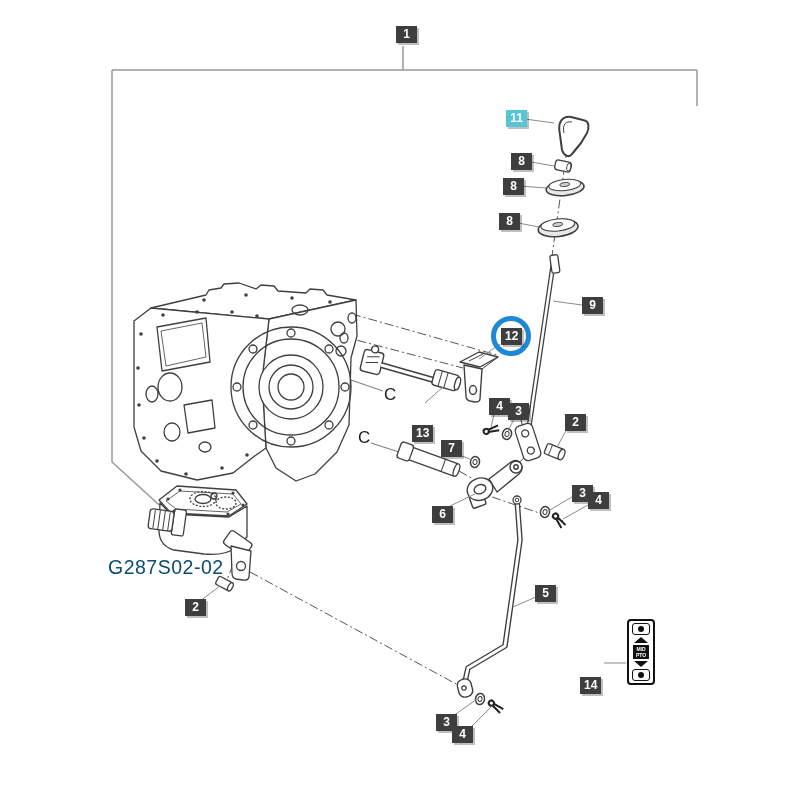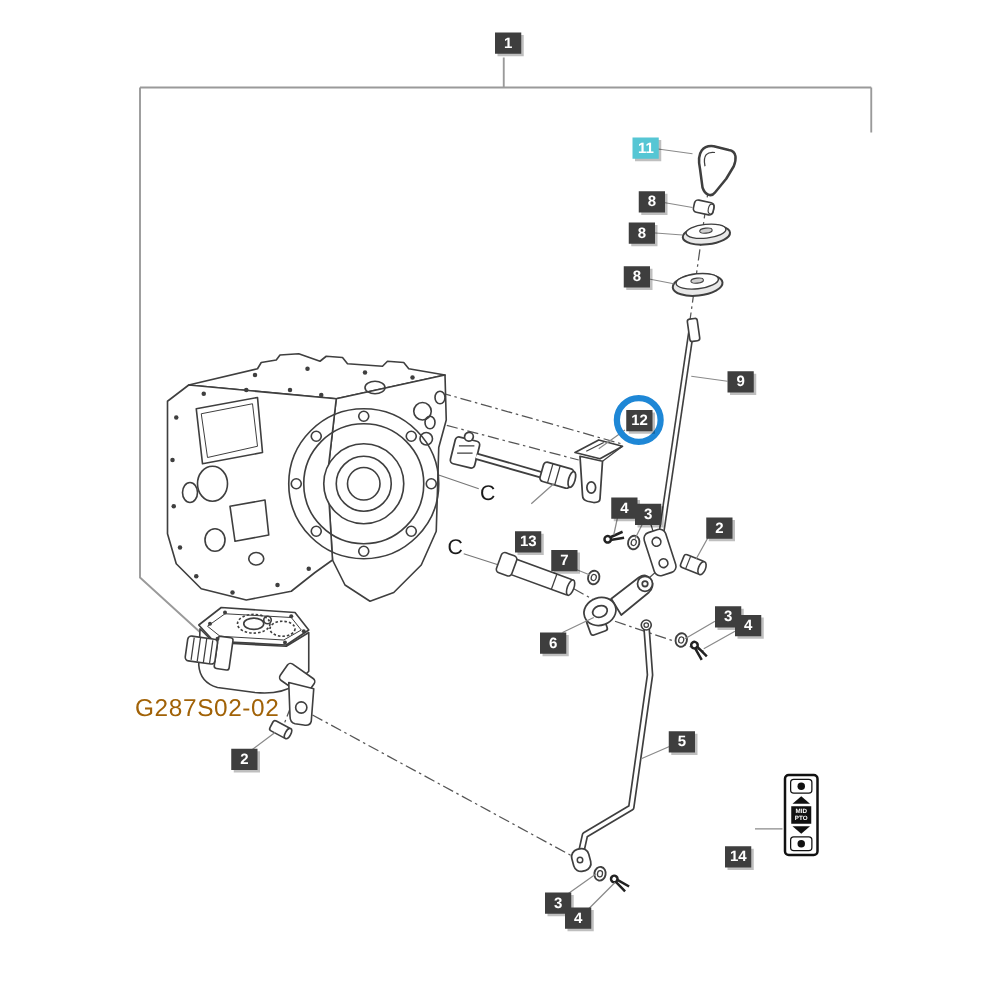--- a/index.html
+++ b/index.html
@@ -6,21 +6,21 @@
   #stage{position:relative;width:800px;height:800px;background:#ffffff;overflow:hidden;
          font-family:"Liberation Sans",sans-serif;}
   #drawing{position:absolute;left:0;top:0;}
   .badge{position:absolute;min-width:13px;height:17px;padding:0 4px;background:#3e3e3e;color:#fff;
          font:bold 12px/17px "Liberation Sans",sans-serif;text-align:center;
          box-shadow:2px 2px 0 rgba(0,0,0,0.25);z-index:5;}
   .badge.cyan{background:#56c6d4;}
   .ring{position:absolute;left:491px;top:316px;width:30px;height:30px;border:5px solid #1e87d6;
         border-radius:50%;z-index:4;}
   .ref-letter{position:absolute;color:#1a1a1a;font:17px/17px "Liberation Sans",sans-serif;z-index:3;}
-  .part-code{position:absolute;left:108px;top:556px;color:#a16207;
+  .part-code{position:absolute;left:108px;top:556px;color:#0c4a6e;
              font:19.5px/22px "Liberation Sans",sans-serif;letter-spacing:0.5px;z-index:3;}
   .decal{position:absolute;left:627px;top:619px;width:28px;height:66px;border:2px solid #111;
          border-radius:4px;background:#fff;display:flex;flex-direction:column;align-items:center;
          justify-content:space-between;padding:2px 0;box-sizing:border-box;z-index:3;}
   .decal-icon{width:18px;height:12px;border:1.5px solid #111;border-radius:3px;box-sizing:border-box;
               display:flex;align-items:center;justify-content:center;}
   .dot{width:6px;height:6px;background:#111;border-radius:50%;}
   .decal-arrow{width:0;height:0;border-left:7px solid transparent;border-right:7px solid transparent;}
   .decal-arrow.up{border-bottom:6px solid #111;}
   .decal-arrow.down{border-top:6px solid #111;}

